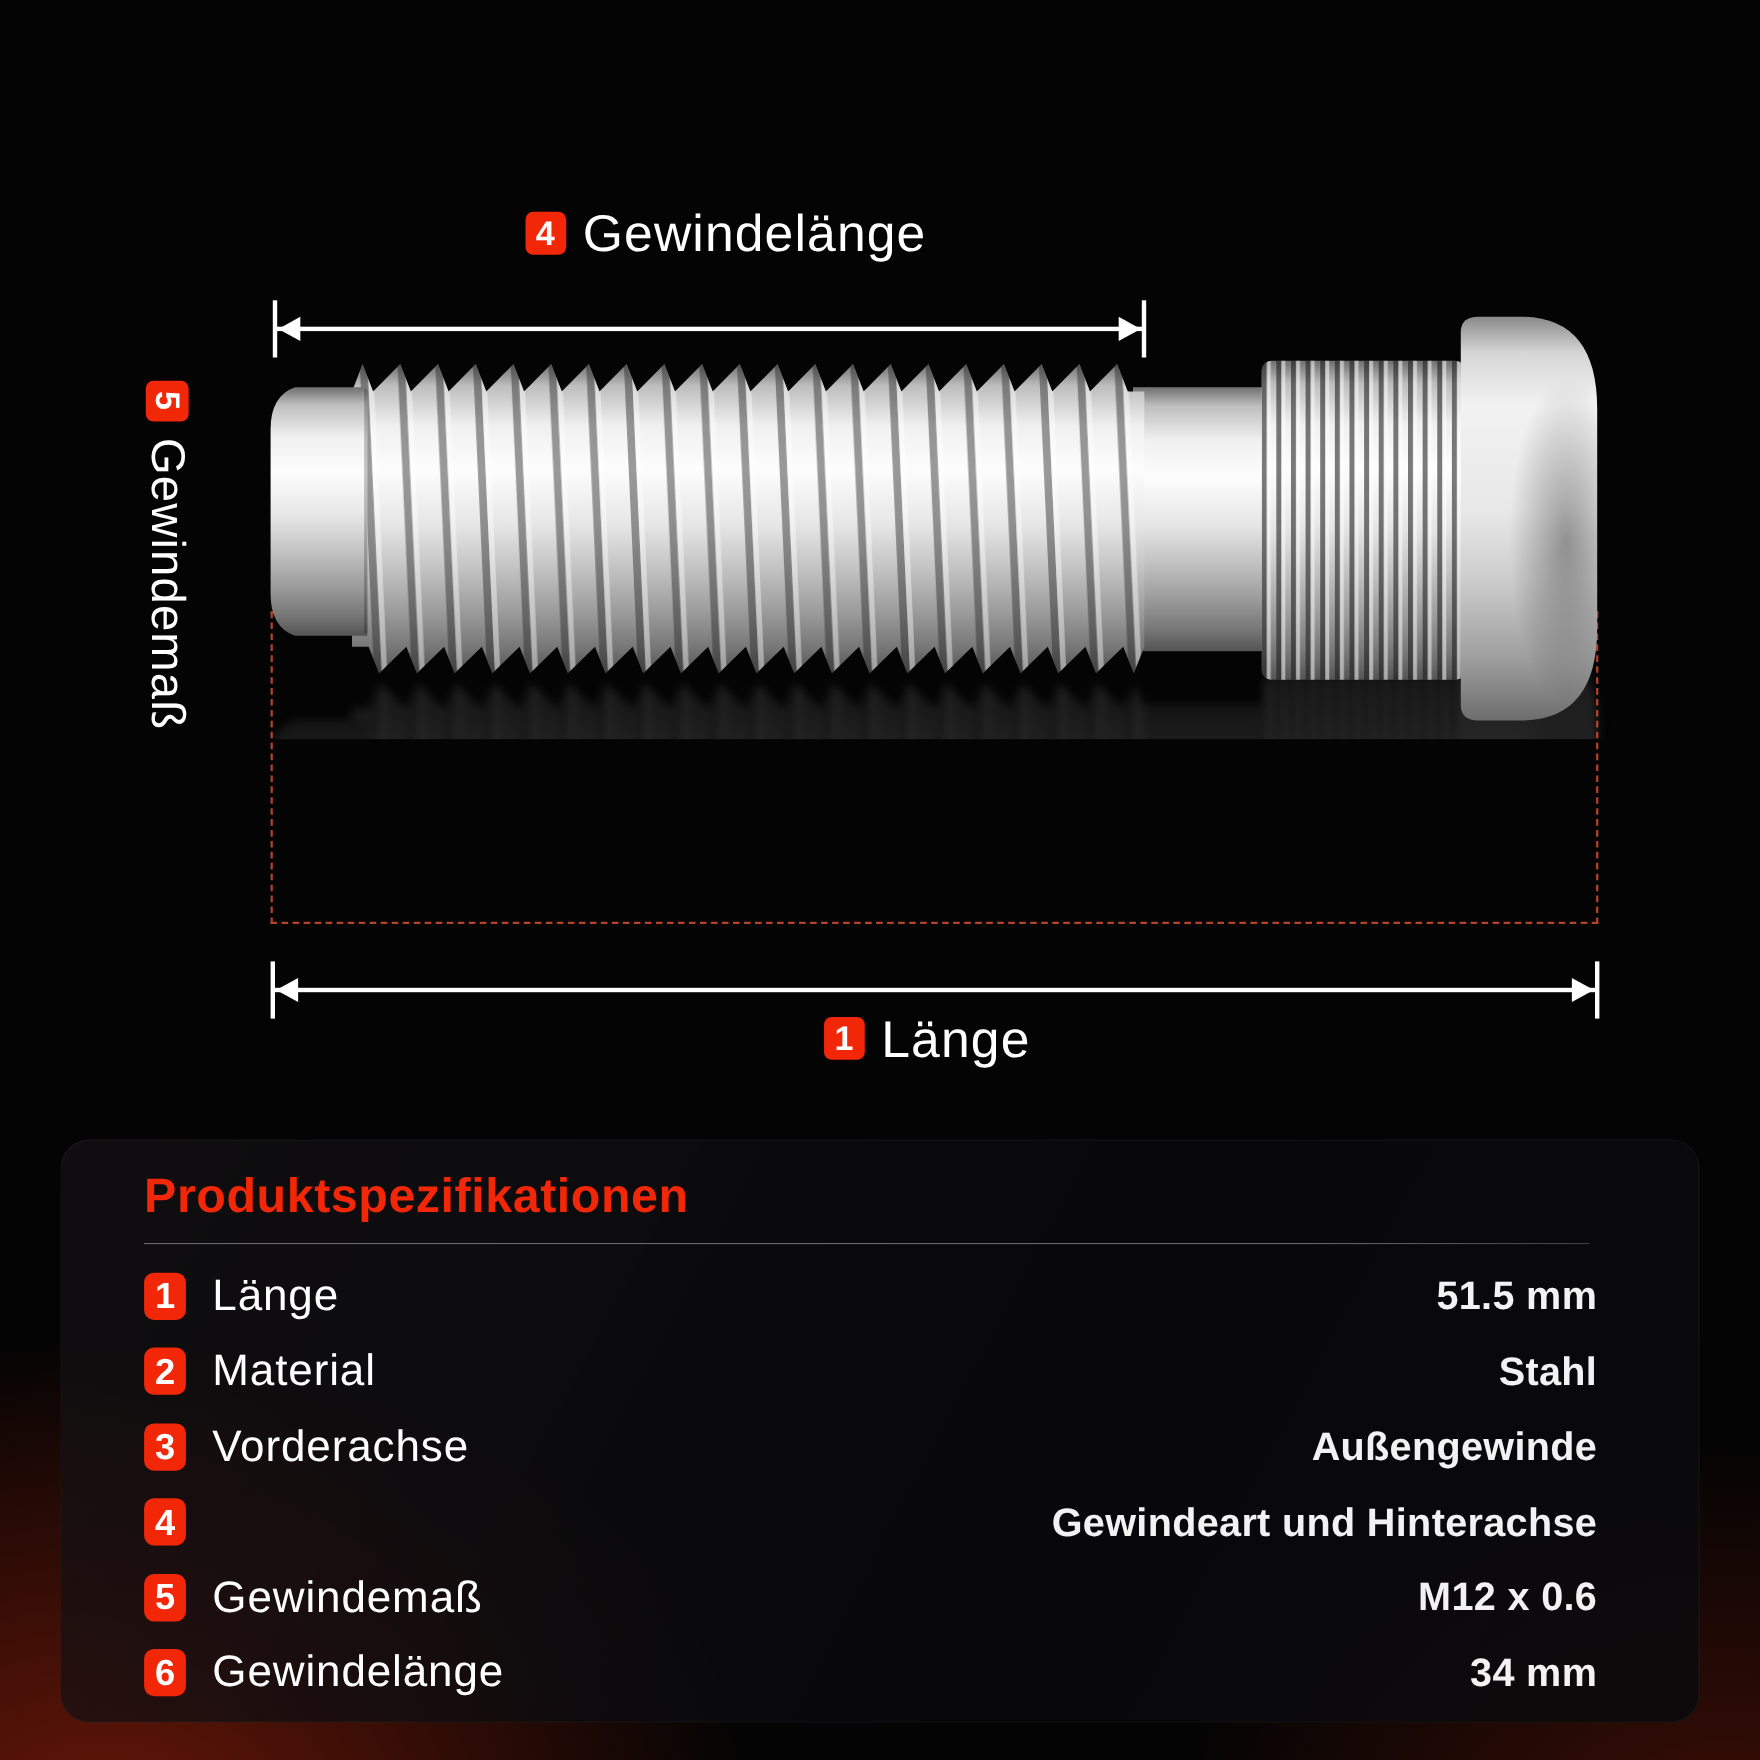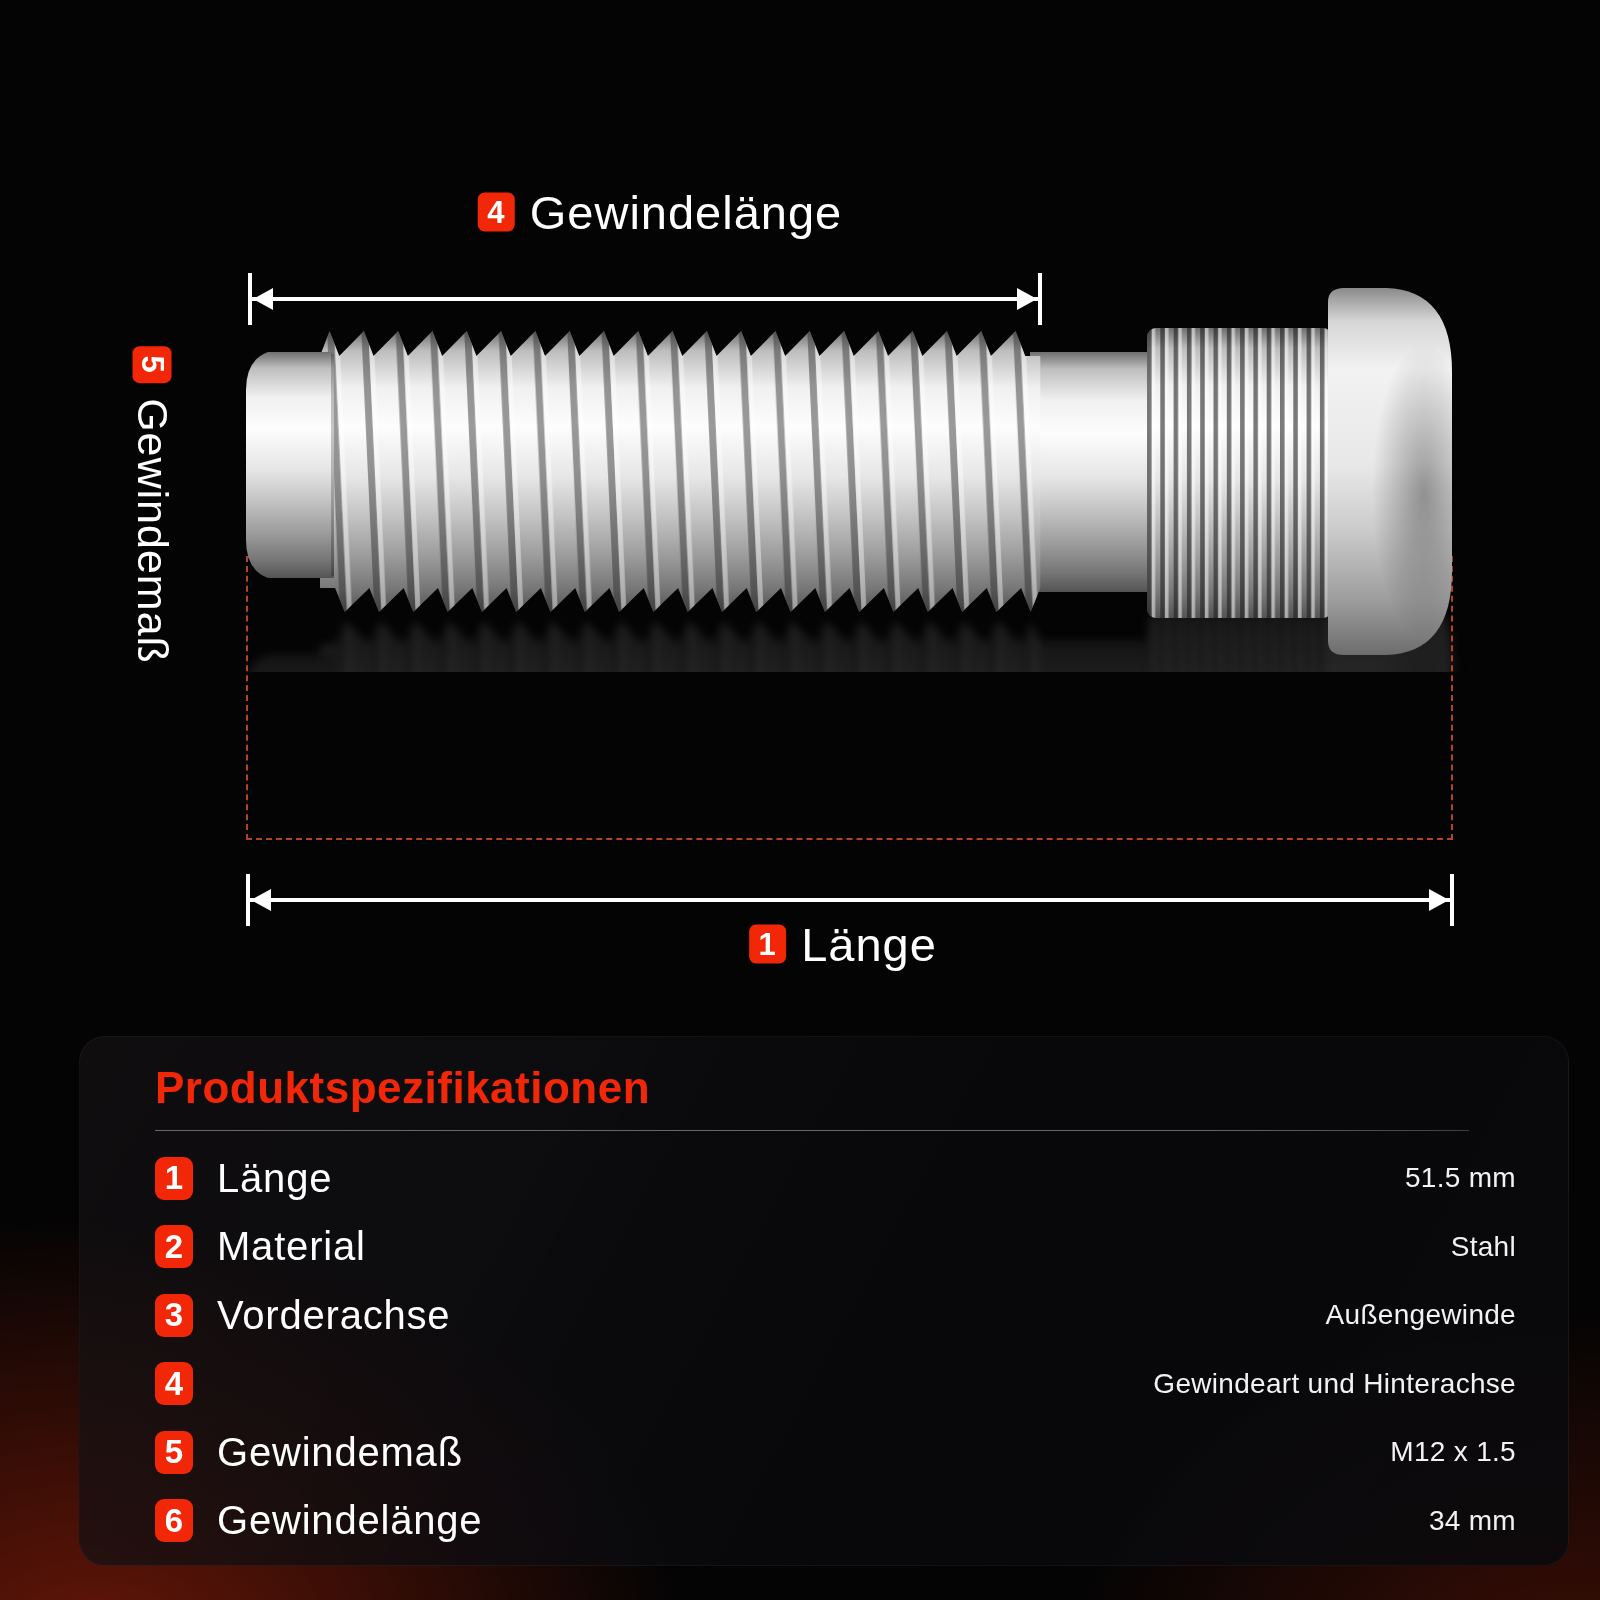--- a/index.html
+++ b/index.html
@@ -51,30 +51,29 @@
   #top-label    { left:660px; top:212px; transform:translate(-50%,-50%); }
   #bottom-label { left:843px; top:944px; transform:translate(-50%,-50%); }
   #side-label   { left:152px; top:505px; transform:translate(-50%,-50%) rotate(90deg); font-size:43px; }
 
   
   .spec-card {
     position:absolute; left:55px; top:1036px; width:1490px; height:530px; z-index:4;
     background:linear-gradient(118deg, rgba(22,19,21,0.66) 0%, rgba(10,10,14,0.82) 55%, rgba(10,10,13,0.88) 100%);
     border:1px solid rgba(255,255,255,0.045);
     border-radius:26px;
-    padding:26px 52px 0 75px;
-    margin-left:24px;
+    padding:26px 92px 0 75px;
   }
   .spec-title { font-size:44px; font-weight:bold; letter-spacing:0.5px; color:var(--accent,#f22708); }
   .spec-hr { height:1px; background:linear-gradient(to right, rgba(255,255,255,0.38) 80%, rgba(255,255,255,0.22)); margin:17px 0 0 0; width:1314px; }
   .spec-rows { margin-top:13px; }
   .spec-row { height:68.5px; display:flex; align-items:center; gap:24px; }
   .spec-row .badge { width:38px; height:43px; font-size:33px; border-radius:9px; flex:0 0 auto; }
   .spec-row .lbl { font-size:40px; font-weight:500; letter-spacing:0.8px; color:#fff; }
-  .spec-row .val { margin-left:auto; font-size:28px; font-weight:400; color:#f2f2f2; letter-spacing:0.3px; }
+  .spec-row .val { margin-left:auto; font-size:36px; font-weight:700; color:#f2f2f2; letter-spacing:0.3px; }
 </style>
 </head>
 <body style="--accent: #F22708; --dash: #B5432A;">
 
 <div class="stage">
 
   <svg class="refl-layer" viewBox="0 0 1600 1600" aria-hidden="true">
     <use href="#boltArt" transform="matrix(1,0,0,-1,0,1232)" opacity="0.22" mask="url(#reflMask)" filter="url(#reflBlur)"></use>
   </svg>
 
@@ -195,21 +194,21 @@
         <span class="lbl">Vorderachse</span>
         <span class="val">Außengewinde</span>
       </div>
       <div class="spec-row">
         <span class="badge">4</span>
         <span class="val">Gewindeart und Hinterachse</span>
       </div>
       <div class="spec-row">
         <span class="badge">5</span>
         <span class="lbl">Gewindemaß</span>
-        <span class="val">M12 x 1.5</span>
+        <span class="val">M12 x 0.6</span>
       </div>
       <div class="spec-row">
         <span class="badge">6</span>
         <span class="lbl">Gewindelänge</span>
         <span class="val">34 mm</span>
       </div>
     </div>
   </section>
 
 </div>

